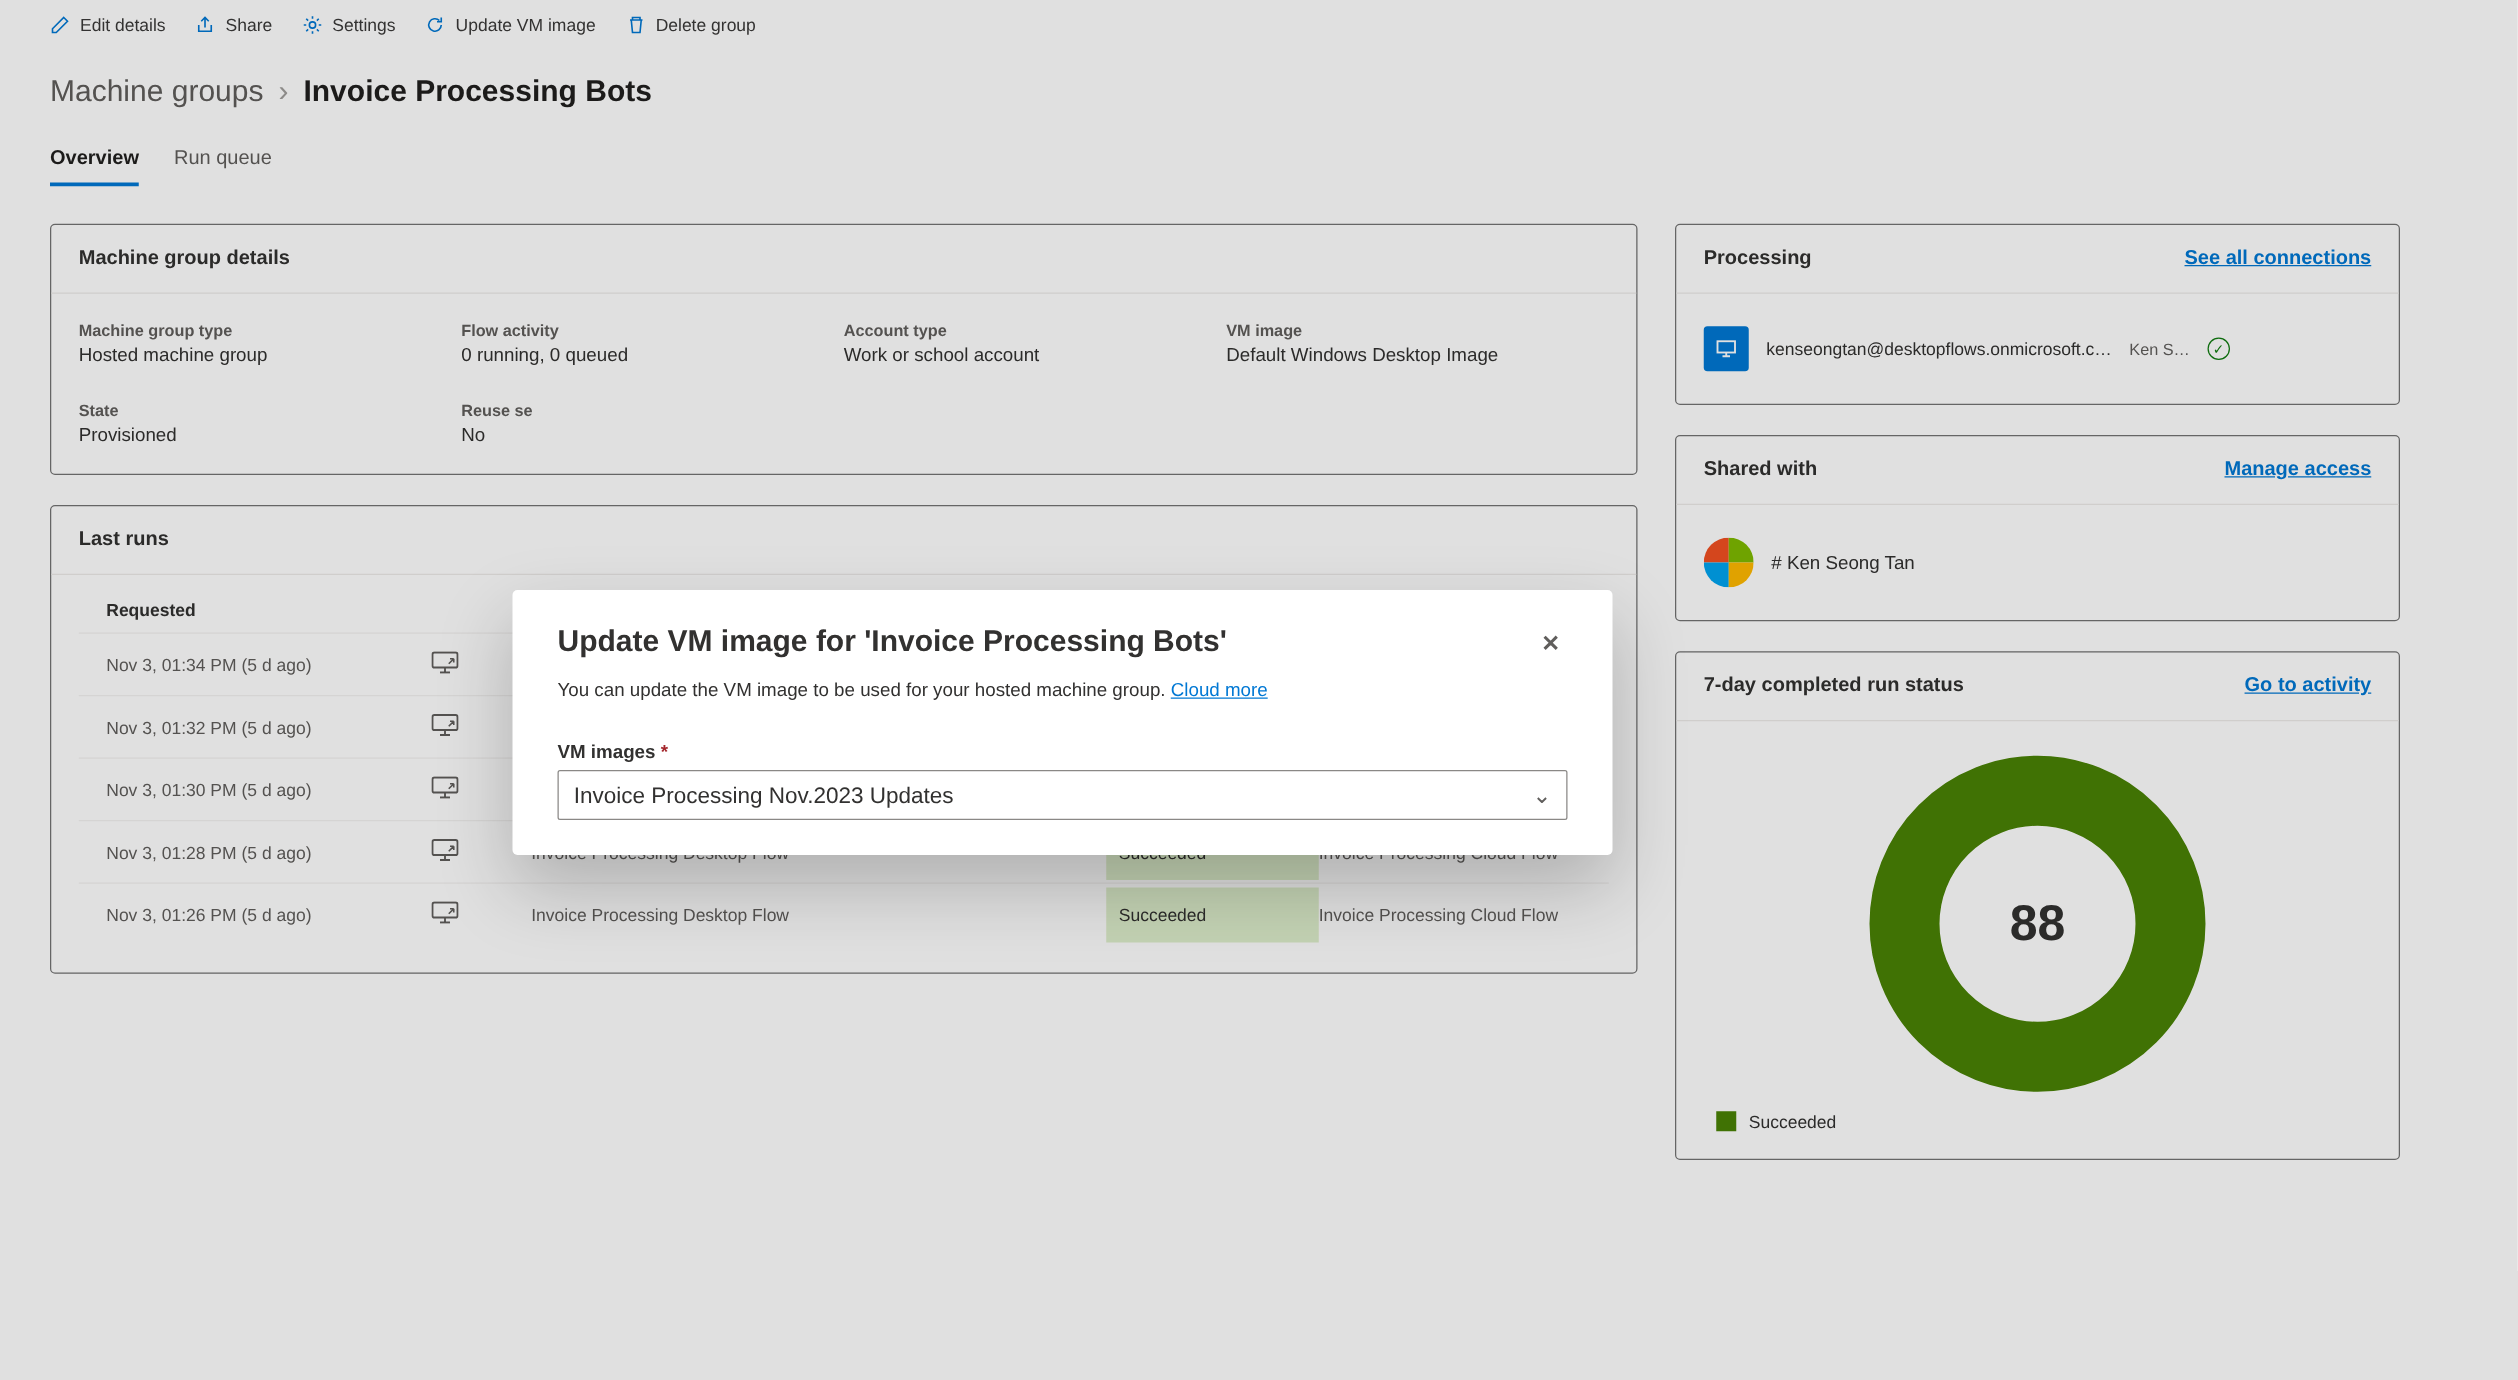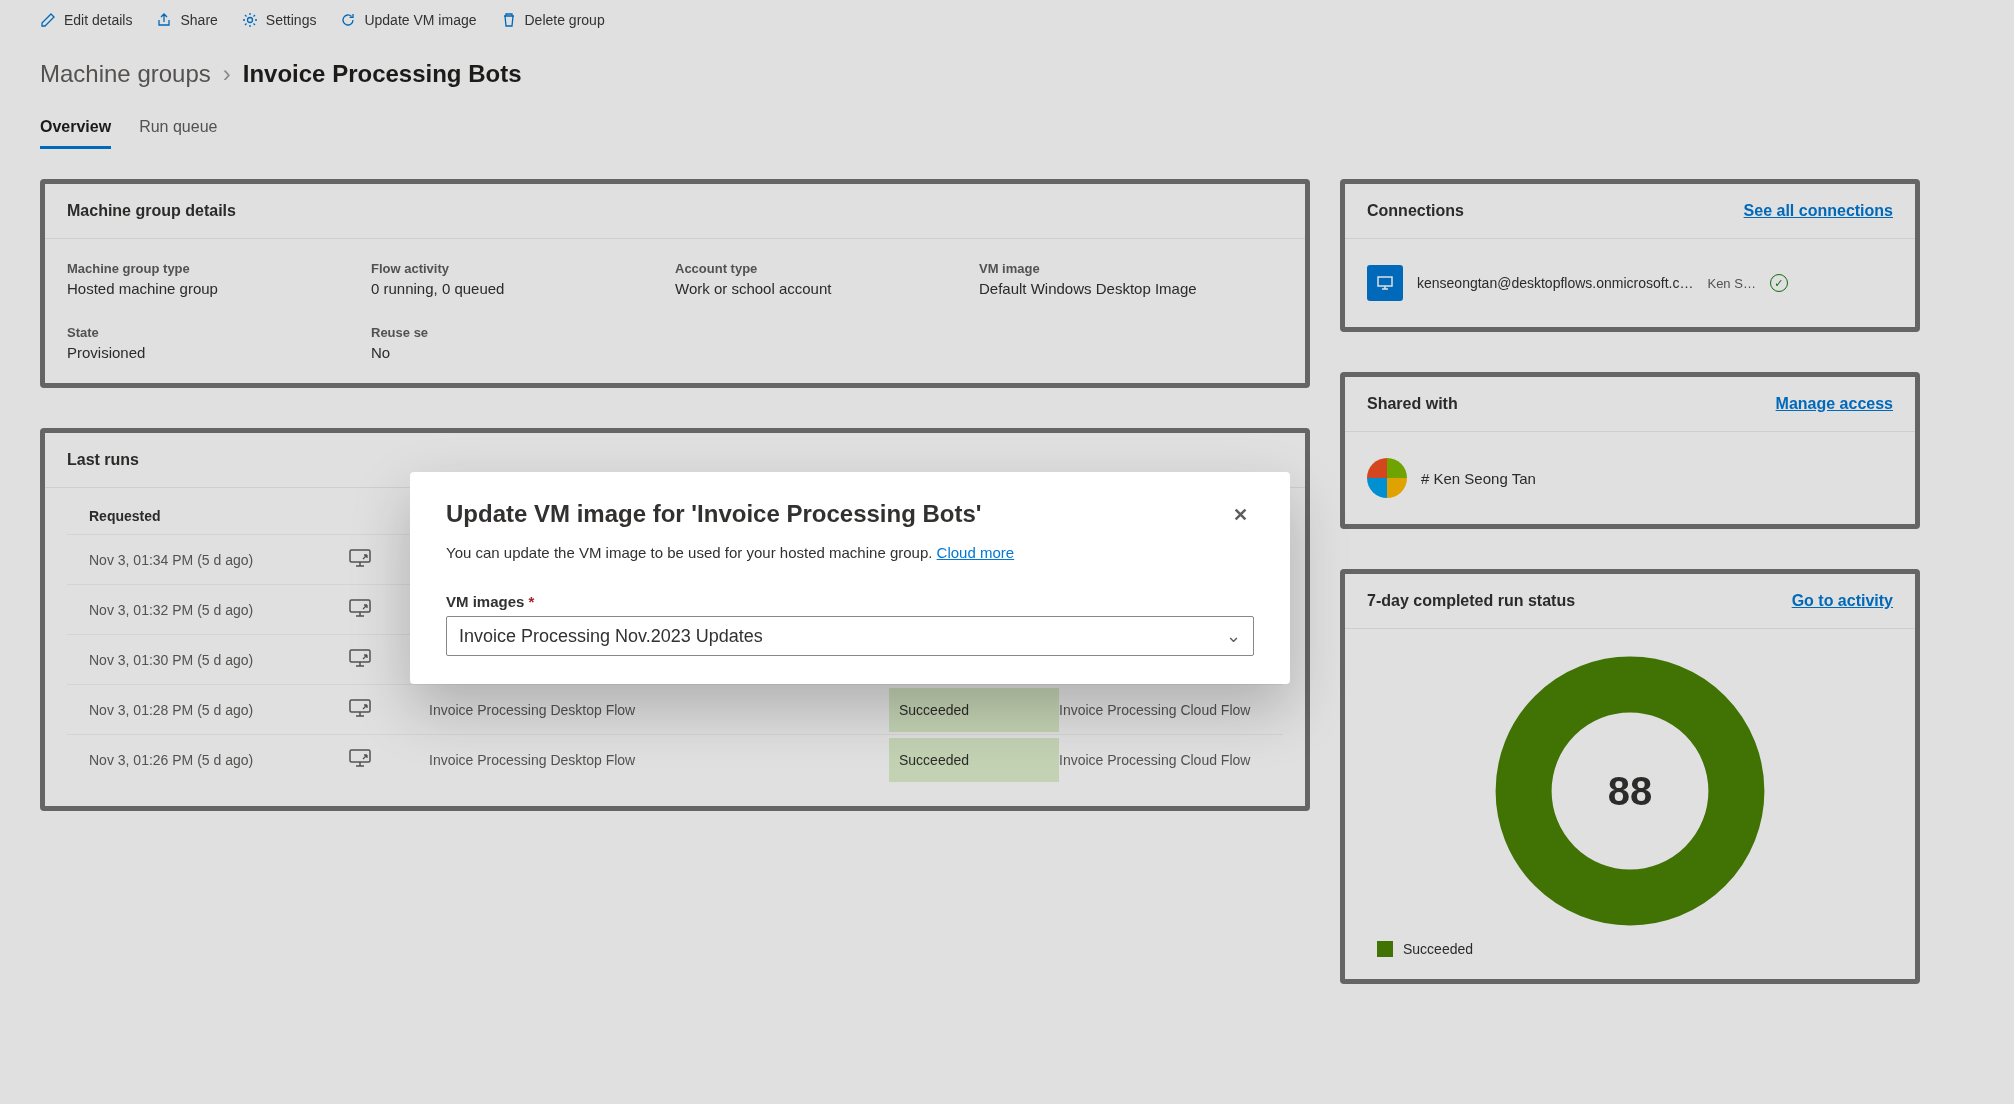--- a/index.html
+++ b/index.html
@@ -64,23 +64,23 @@
   border-bottom: 3px solid #0078d4;
 }
 .content-area {
   display: flex;
   gap: 30px;
   padding: 30px 40px 0;
 }
 .left-col { flex: 1; max-width: 1270px; }
 .right-col { width: 580px; }
 .card {
-  border: 5px solid #737373;
+  border: 1px solid #737373;
   border-radius: 4px;
-  margin-bottom: 40px;
+  margin-bottom: 24px;
 }
 .card-header {
   padding: 18px 22px;
   font-weight: 600;
   font-size: 16px;
   border-bottom: 1px solid #edebe9;
   display: flex;
   justify-content: space-between;
   align-items: center;
 }
@@ -396,21 +396,21 @@
     <div>Invoice Processing Cloud Flow</div>
             </div>
           </div>
       </div>
     </div>
   </div>
 
   <div class="right-col">
     <div class="card">
       <div class="card-header">
-        <span>Connections</span>
+        <span>Processing</span>
         <span class="link">See all connections</span>
       </div>
       <div class="card-body">
         <div class="conn-row">
           <div class="conn-icon">
             <svg width="20" height="20" viewBox="0 0 20 20" fill="none">
                 <rect x="3" y="4" width="14" height="9" stroke="#fff" stroke-width="1.5"></rect>
                 <path d="M7 16h6M10 13v3" stroke="#fff" stroke-width="1.5"></path>
               </svg>
           </div>

